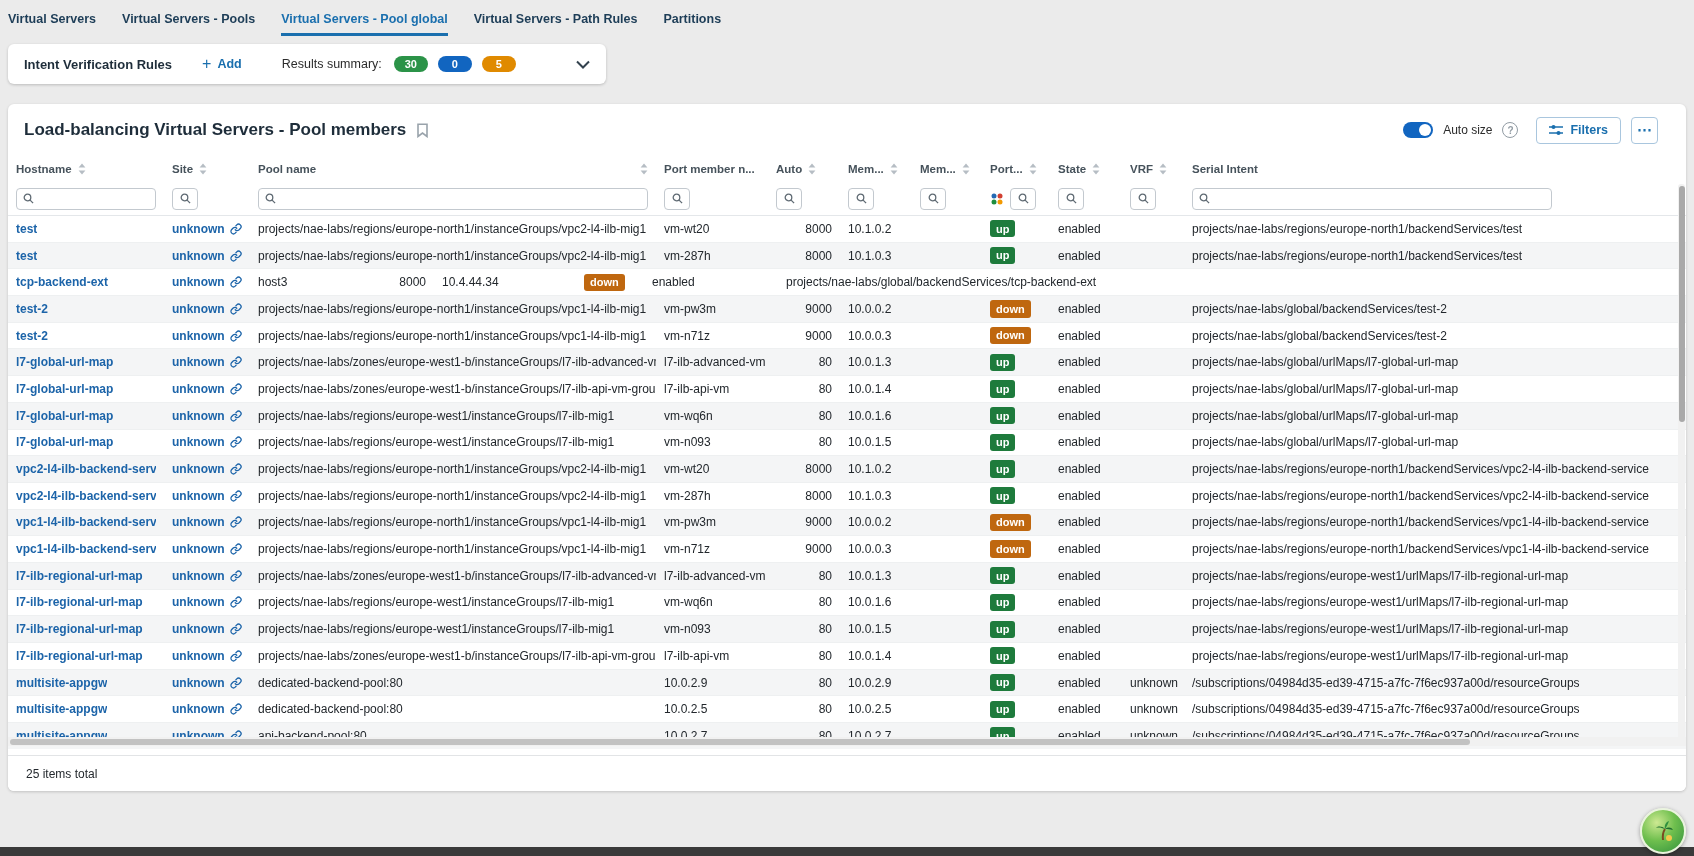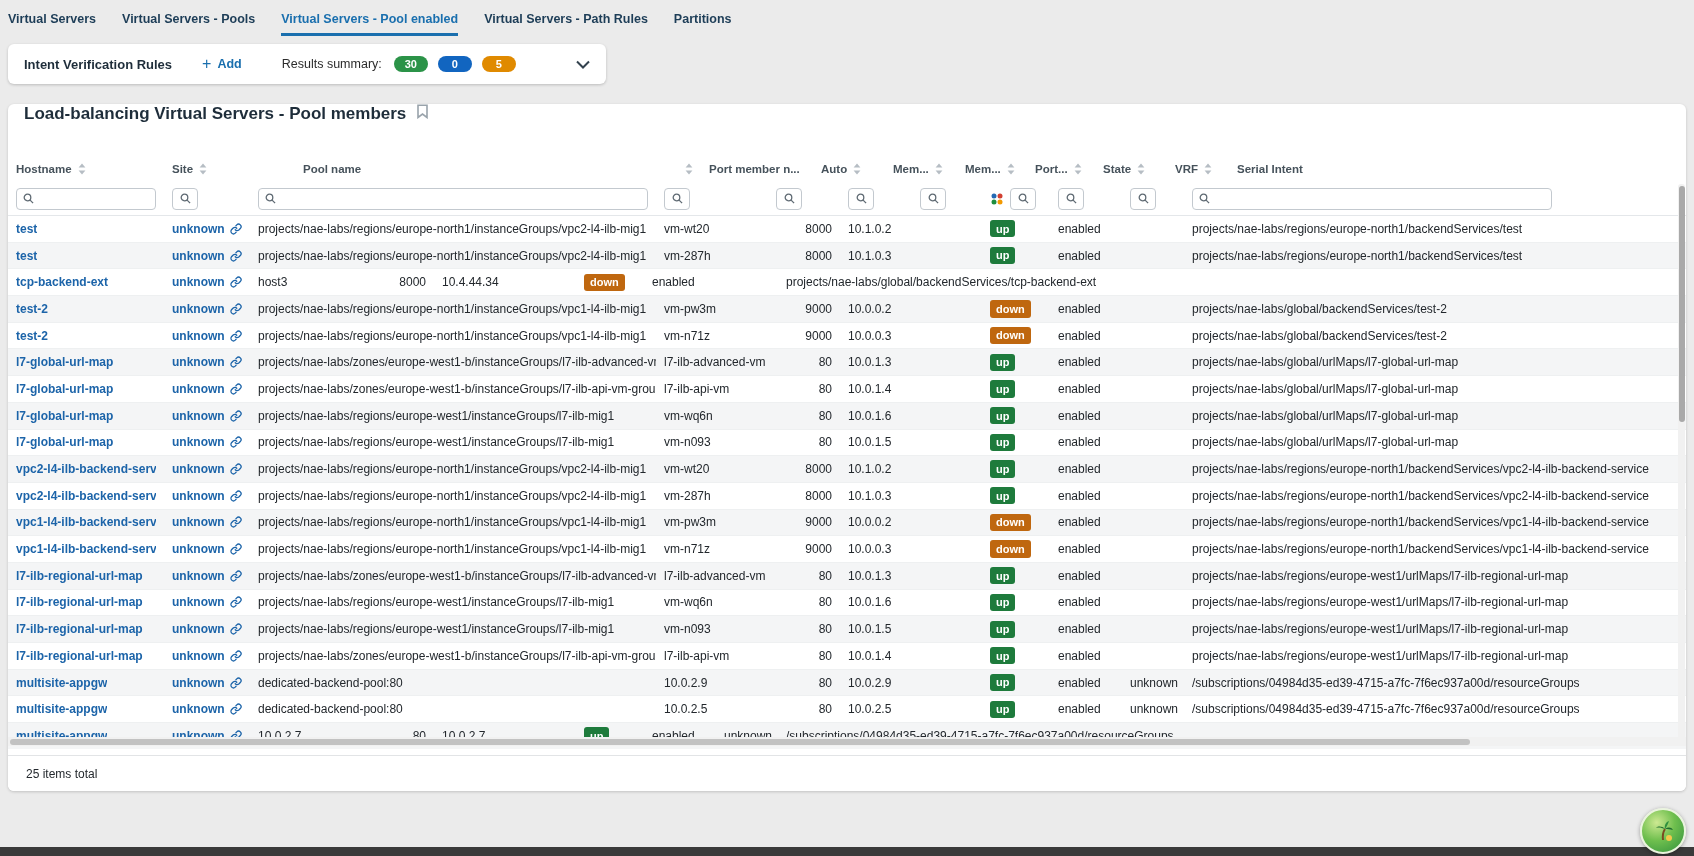--- a/index.html
+++ b/index.html
@@ -16,21 +16,21 @@
   .intent-title{font-size:13px;font-weight:700;color:#1e2d3a;white-space:nowrap}
   .add-btn{display:flex;align-items:center;gap:6px;background:none;border:none;color:var(--accent);font-family:inherit;font-size:12.5px;font-weight:700;margin-left:30px;cursor:pointer}
   .plus{font-size:16px;font-weight:400;line-height:1}
   .summary-label{font-size:12.5px;color:#2c2c2c;margin-left:40px;white-space:nowrap}
   .pills{display:flex;gap:10px;margin-left:12px}
   .pill{min-width:34px;height:16px;border-radius:8px;color:#fff;font-size:11px;font-weight:700;display:inline-flex;align-items:center;justify-content:center;padding:0 10px;cursor:pointer}
   .chev{margin-left:auto;display:flex;cursor:pointer}
 
   
   .main-card{position:absolute;left:8px;top:104px;width:1678px;height:687px;background:#fff;border-radius:6px;box-shadow:0 1px 3px rgba(0,0,0,.18);overflow:hidden}
-  .card-head{display:flex;align-items:flex-start;height:52px;padding:0 16px;gap:10px}
+  .card-head{display:flex;align-items:center;height:52px;padding:0 16px;gap:10px}
   .page-title{font-size:17px;font-weight:700;color:#1e2d3a;white-space:nowrap}
   .bookmark{display:flex;cursor:pointer}
   .head-right{margin-left:auto;display:flex;align-items:center;gap:10px;padding-right:12px}
   .toggle{width:30px;height:16px;border-radius:8px;background:var(--toggle);position:relative;cursor:pointer;display:inline-block}
   .toggle::after{content:"";position:absolute;right:2px;top:2px;width:12px;height:12px;border-radius:50%;background:#fff}
   .toggle-label{font-size:12px;color:#2c2c2c;white-space:nowrap}
   .help{width:16px;height:16px;border-radius:50%;border:1.5px solid #929ca4;color:#929ca4;font-size:10px;font-weight:700;display:inline-flex;align-items:center;justify-content:center;cursor:pointer}
   .filters-btn{display:inline-flex;align-items:center;gap:7px;height:27px;padding:0 12px;border:1px solid #a9c6de;border-radius:4px;color:var(--accent);font-size:12.5px;font-weight:700;cursor:pointer;background:#fff;font-family:inherit;margin-left:8px}
   .more-btn{width:27px;height:27px;border:1px solid #a9c6de;border-radius:4px;color:var(--accent);display:inline-flex;align-items:center;justify-content:center;font-size:15px;font-weight:700;cursor:pointer;background:#fff}
 
@@ -64,21 +64,21 @@
 
   .bottom-strip{position:absolute;left:0;bottom:0;width:100%;height:9px;background:#3a3a3a}
   .mascot{position:absolute;right:8px;bottom:2px;width:46px;height:46px;border-radius:50%;background:radial-gradient(circle at 35% 30%,#cde992 0%,#6fbf4e 45%,#2e8f3c 100%);border:2px solid #eaf4de;box-shadow:0 1px 4px rgba(0,0,0,.35);display:flex;align-items:center;justify-content:center;cursor:pointer;z-index:5}
 </style>
 </head>
 <body>
 
 <nav class="tabs">
     <div class="tab">Virtual Servers</div>
     <div class="tab">Virtual Servers - Pools</div>
-    <div class="tab active">Virtual Servers - Pool enabled</div>
+    <div class="tab active">Virtual Servers - Pool global</div>
     <div class="tab">Virtual Servers - Path Rules</div>
     <div class="tab">Partitions</div>
   </nav>
 
 <section class="intent-card">
   <span class="intent-title">Intent Verification Rules</span>
   <button class="add-btn">
     <span class="plus">+</span>
     <span>Add</span>
   </button>
@@ -96,38 +96,57 @@
 </section>
 
 <section class="main-card">
   <div class="card-head">
     <h1 class="page-title">Load-balancing Virtual Servers - Pool members</h1>
     <span class="bookmark">
       <svg width="13" height="15" viewBox="0 0 13 15" fill="none" stroke="#99a3ab" stroke-width="1.6">
           <path d="M2 1.2h9v12.3L6.5 10 2 13.5Z"></path>
         </svg>
     </span>
+    <div class="head-right">
+      <span class="toggle"></span>
+      <span class="toggle-label">Auto size</span>
+      <span class="help">?</span>
+      <button class="filters-btn">
+        <svg width="14" height="12" viewBox="0 0 14 12">
+            <g stroke="#1a6fae" stroke-width="1.5">
+              <line x1="0" y1="3" x2="14" y2="3"></line>
+              <line x1="0" y1="9" x2="14" y2="9"></line>
+            </g>
+            <circle cx="4.5" cy="3" r="2" fill="#1a6fae"></circle>
+            <circle cx="9.5" cy="9" r="2" fill="#1a6fae"></circle>
+          </svg>
+        <span>Filters</span>
+      </button>
+      <button class="more-btn">
+        <span>⋯</span>
+      </button>
+    </div>
   </div>
 
   <div class="thead">
       <div class="th" style="width: 156px;">
         <span class="th-label">Hostname</span>
         <svg class="sort" width="8" height="12" viewBox="0 0 8 12">
           <path d="M4 .5 7.4 4.4H.6Z" fill="#b6bdc4"></path>
           <path d="M4 11.5.6 7.6h6.8Z" fill="#b6bdc4"></path>
         </svg>
       </div>
       <div class="th" style="width: 86px;">
         <span class="th-label">Site</span>
         <svg class="sort" width="8" height="12" viewBox="0 0 8 12">
           <path d="M4 .5 7.4 4.4H.6Z" fill="#b6bdc4"></path>
           <path d="M4 11.5.6 7.6h6.8Z" fill="#b6bdc4"></path>
         </svg>
       </div>
-      <div class="th sort-end" style="width: 406px; margin-left: 45px;">
+      <div class="th sort-end" style="width: 406px;">
         <span class="th-label">Pool name</span>
         <svg class="sort" width="8" height="12" viewBox="0 0 8 12">
           <path d="M4 .5 7.4 4.4H.6Z" fill="#b6bdc4"></path>
           <path d="M4 11.5.6 7.6h6.8Z" fill="#b6bdc4"></path>
         </svg>
       </div>
       <div class="th" style="width: 112px;">
         <span class="th-label">Port member n...</span>
         <svg class="sort" width="8" height="12" viewBox="0 0 8 12">
           <path d="M4 .5 7.4 4.4H.6Z" fill="#b6bdc4"></path>
@@ -717,20 +736,21 @@
         <div class="td" style="width: 156px;">
           <a class="lnk">multisite-appgw</a>
         </div>
         <div class="td" style="width: 86px;">
           <a class="lnk">unknown</a>
           <svg class="chain" width="12" height="12" viewBox="0 0 24 24" fill="none" stroke="#1c64a9" stroke-width="2.6" stroke-linecap="round">
             <path d="M10.5 13.5a5 5 0 0 0 7.1.4l3-3a5 5 0 0 0-7.1-7.1l-1.6 1.6"></path>
             <path d="M13.5 10.5a5 5 0 0 0-7.1-.4l-3 3a5 5 0 0 0 7.1 7.1l1.6-1.6"></path>
           </svg>
         </div>
+        <div class="td" style="width: 406px;">api-backend-pool:80</div>
         <div class="td" style="width: 112px;">10.0.2.7</div>
         <div class="td right" style="width: 72px;">80</div>
         <div class="td" style="width: 72px;">10.0.2.7</div>
         <div class="td" style="width: 70px;"></div>
         <div class="td" style="width: 68px;">
           <span class="badge up">up</span>
         </div>
         <div class="td" style="width: 72px;">enabled</div>
         <div class="td" style="width: 62px;">unknown</div>
         <div class="td" style="width: 564px;">/subscriptions/04984d35-ed39-4715-a7fc-7f6ec937a00d/resourceGroups</div>

